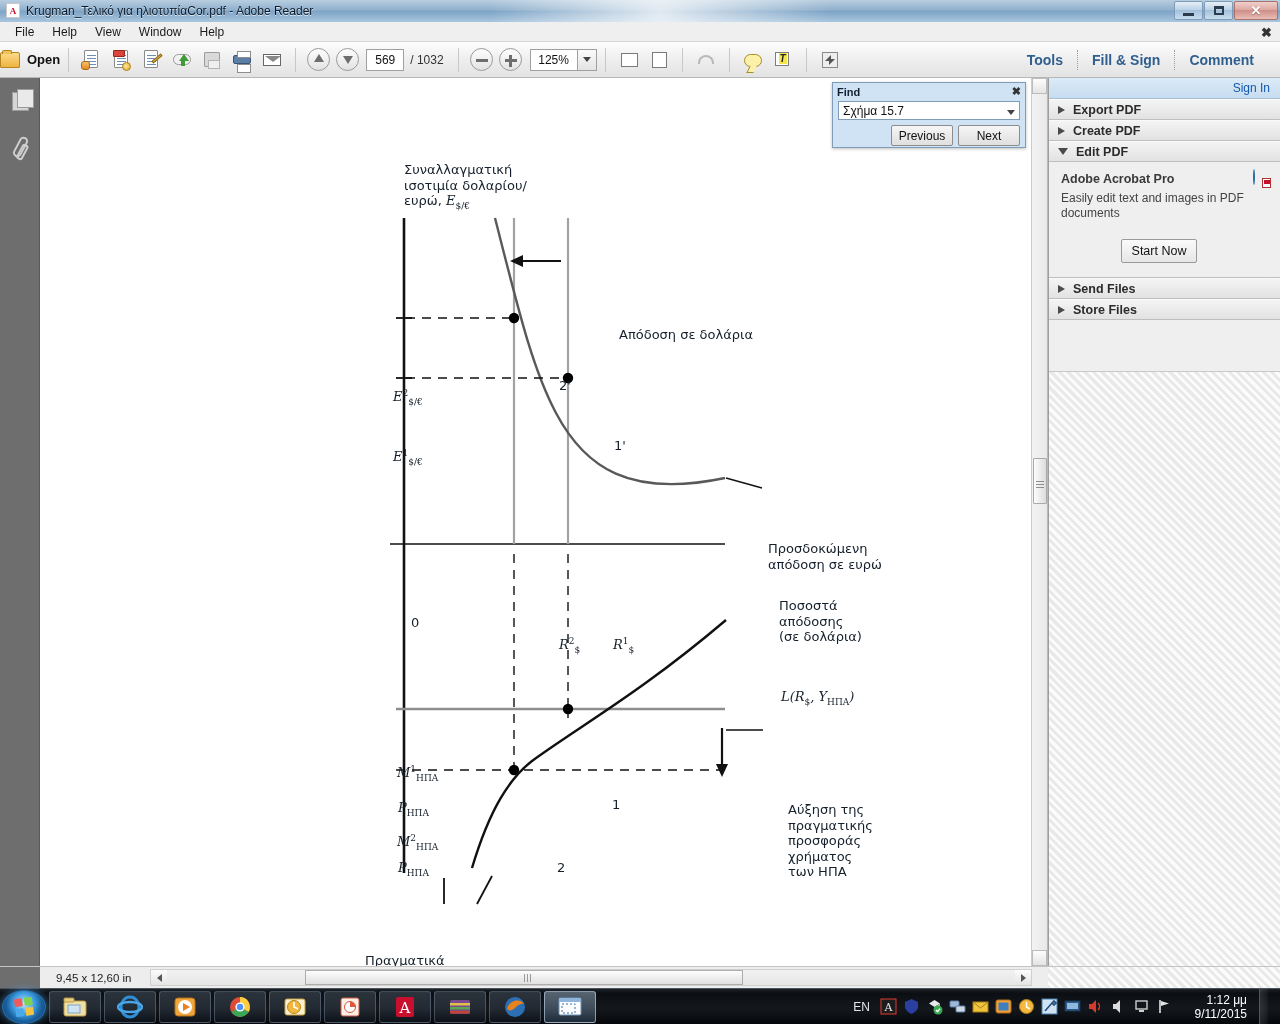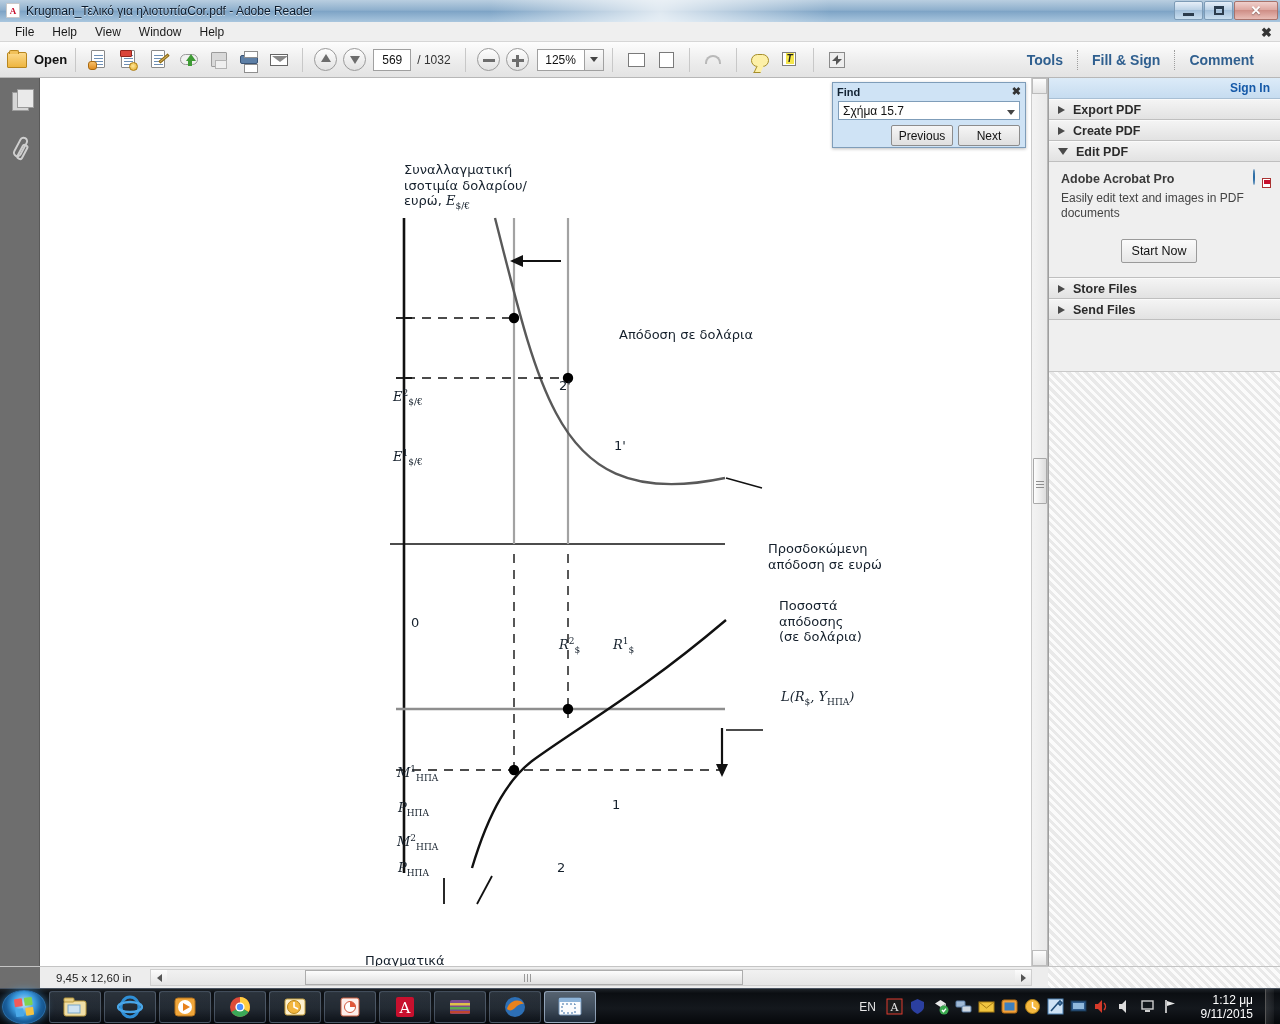--- a/index.html
+++ b/index.html
@@ -61,21 +61,21 @@
   .menubar .mi{ font-size:12px; color:#1a1a1a; padding:2px 9px; }
   .mb-close{ position:absolute; right:8px; top:3px; font-size:13px; color:#333; font-weight:bold;}
 
   
   .toolbar{
     position:absolute; left:0; top:42px; width:1280px; height:36px;
     background:linear-gradient(to bottom,#fdfdfd,#ededed 55%,#e3e3e3);
     border-bottom:1px solid #b7b7b7;
     display:flex; align-items:center;
   }
-  .tb-open{ display:flex;align-items:center; margin-left:7px; }
+  .tb-open{ display:flex;align-items:center; }
   .folder{
     width:20px;height:16px;position:relative;
     background:linear-gradient(to bottom,#fcd98a,#eeb53f);
     border:1px solid #b8861e; border-radius:2px 2px 1px 1px;
   }
   .folder:before{content:"";position:absolute;left:1px;top:-3px;width:8px;height:3px;background:#f1c15a;border:1px solid #b8861e;border-bottom:none;border-radius:2px 2px 0 0;}
   .tb-open .lbl{ font-weight:bold; font-size:13px; margin-left:7px; color:#111; }
   .sep{ width:1px; height:24px; background:#c8c8c8; margin:0 8px; }
   .ticon{ width:24px;height:24px; margin:0 3px; position:relative; display:inline-block;}
   .pg{position:absolute;left:4px;top:2px;width:14px;height:18px;background:#fff;border:1px solid #8a8a8a;border-radius:1px;}
@@ -201,21 +201,21 @@
   
   .taskpane{
     position:absolute; left:1048px; top:78px; width:232px; height:888px;
     background:#efefef; border-left:1px solid #9e9e9e;
   }
   .signin-bar{
     height:21px; background:linear-gradient(to bottom,#dcebf8,#c6dcf0);
     border-bottom:1px solid #a8bfd4; display:flex; align-items:center; justify-content:flex-end;
     padding-right:10px;
   }
-  .signin-bar a{ color:#1559a8; font-size:12px; font-weight:bold; text-decoration:none;text-align:center;}
+  .signin-bar a{ color:#1559a8; font-size:12px; font-weight:normal; text-decoration:none;text-align:center;}
   .tp-item{
     height:21px; display:flex;align-items:center; padding-left:9px;
     background:linear-gradient(to bottom,#f4f4f4,#e2e2e2);
     border-bottom:1px solid #bfbfbf; border-top:1px solid #fafafa;
   }
   .tp-item .tri{ width:0;height:0;margin-right:8px;
     border-top:4.5px solid transparent;border-bottom:4.5px solid transparent;border-left:7px solid #4a4a4a;}
   .tp-item .tri.open{ border-left:5px solid transparent;border-right:5px solid transparent;border-top:7px solid #4a4a4a;border-bottom:none;}
   .tp-item .lbl{ font-size:12.5px; font-weight:bold; color:#2b2b2b;}
   .tp-body{ background:#efefef; border-bottom:1px solid #bfbfbf; padding:10px 23px 14px 12px; position:relative;}
@@ -279,21 +279,21 @@
   .orbflag i:nth-child(2){background:#7ed34f;}
   .orbflag i:nth-child(3){background:#4aa9e8;}
   .orbflag i:nth-child(4){background:#f5c242;}
   .tbitem{
     width:52px;height:32px;margin-left:3px;
     background:linear-gradient(to bottom,rgba(120,140,160,.30),rgba(30,40,55,.30));
     border:1px solid rgba(150,170,195,.35); border-radius:3px;
     display:flex;align-items:center;justify-content:center; position:relative;
   }
   .tbitem.active{ background:linear-gradient(to bottom,rgba(180,205,230,.45),rgba(70,95,125,.40)); border-color:rgba(200,220,245,.6);}
-  .tray{ margin-left:auto; display:flex; align-items:center; padding-right:6px; gap:6px;}
+  .tray{ margin-left:auto; display:flex; align-items:center; padding-right:12px; gap:6px;}
   .tray .lang{ color:#e7e7e7; font-size:12px; margin-right:4px;}
   .tray .ti{ width:17px;height:17px; display:block; position:relative;}
   .clock{ color:#fff; font-size:12px; line-height:14px; text-align:right; margin-left:8px; min-width:60px;}
   .showdesk{ width:9px;height:36px;margin-left:6px;background:linear-gradient(to right,rgba(255,255,255,.12),rgba(255,255,255,.04));border-left:1px solid #555;}
 </style>
 </head>
 <body>
 
 <div class="app">
 
@@ -515,20 +515,25 @@
       <div class="mathlbl" style="left:357px; top:686px;">M<span class="sup">1</span><span class="sub">ΗΠΑ</span></div>
       <div class="mathlbl" style="left:358px; top:722px;">P<span class="sub">ΗΠΑ</span></div>
       <div class="mathlbl" style="left:357px; top:755px;">M<span class="sup">2</span><span class="sub">ΗΠΑ</span></div>
       <div class="mathlbl" style="left:358px; top:782px;">P<span class="sub">ΗΠΑ</span></div>
 
       
       <div class="figtxt" style="left:572px; top:719px;">1</div>
       <div class="figtxt" style="left:517px; top:782px;">2</div>
 
       
+      <div class="figtxt" style="left:748px; top:724px;"><span>Αύξηση της</span>
+<span>πραγματικής</span>
+<span>προσφοράς</span>
+<span>χρήματος</span>
+<span>των ΗΠΑ</span></div>
 
       
       <div class="figtxt" style="left:325px; top:875px;"><span>Πραγματικά</span>
 
 </div>
     </div>
 
     <div class="vscroll">
       <div class="up"></div>
       <div class="thumb">
@@ -575,25 +580,25 @@
       <div class="acro-ico">
         <i class="globe"></i><i class="pg2"></i>
       </div>
       <div class="h">Adobe Acrobat Pro</div>
       <div class="p">Easily edit text and images in PDF documents</div>
       <div class="start">Start Now</div>
     </div>
 
     <div class="tp-item">
       <i class="tri"></i>
-      <span class="lbl">Store Files</span>
+      <span class="lbl">Send Files</span>
     </div>
     <div class="tp-item">
       <i class="tri"></i>
-      <span class="lbl">Send Files</span>
+      <span class="lbl">Store Files</span>
     </div>
 
     <div class="hatch"></div>
   </div>
 
   <div class="statusbar">
     <div class="sq"></div>
     <div class="dims">9,45 x 12,60 in</div>
     <div class="hscroll">
       <div class="lft">

